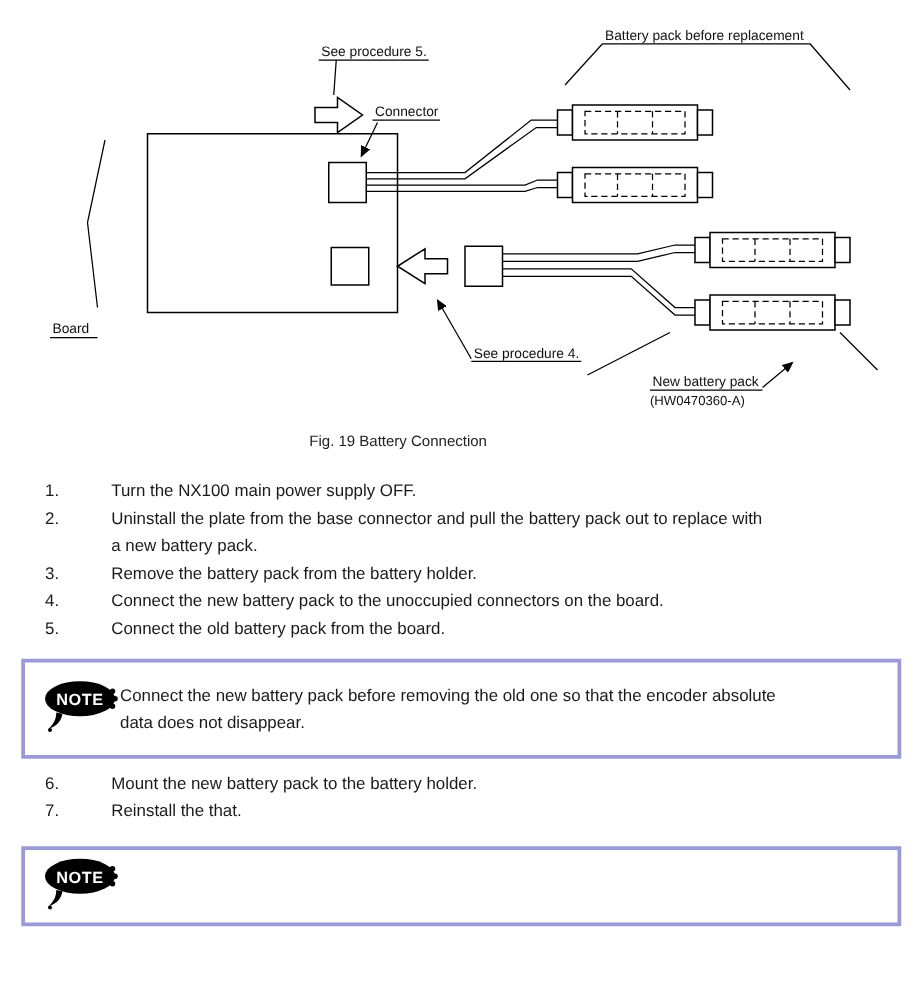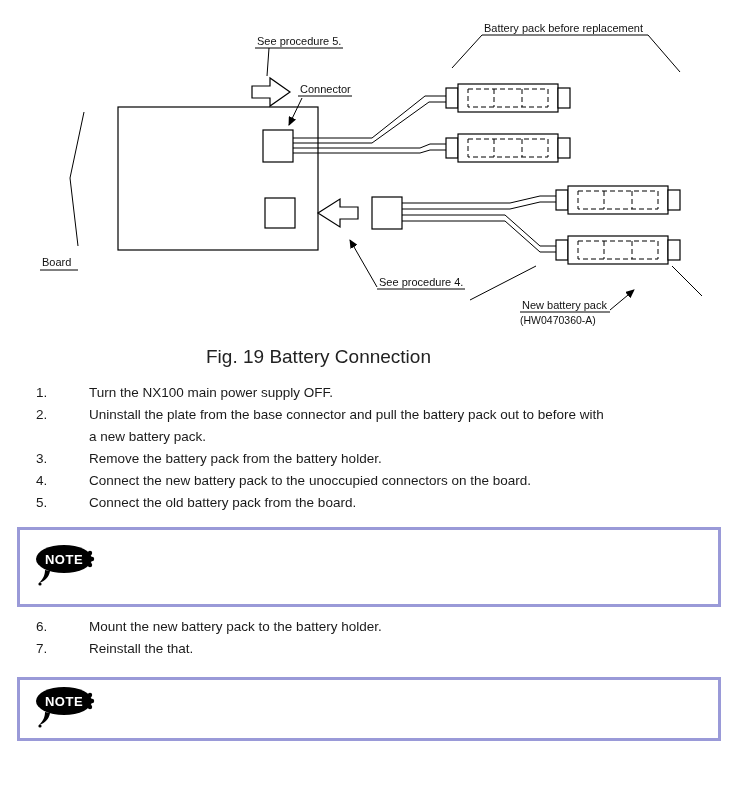--- a/index.html
+++ b/index.html
@@ -15,21 +15,21 @@
   .box    { fill:#ffffff; stroke:#000; stroke-width:1.2; }
   .hollow { fill:#ffffff; stroke:#000; stroke-width:1.2; }
   .w      { fill:none; stroke:#000; stroke-width:1; }
   .thin   { fill:none; stroke:#000; stroke-width:1; }
   .dash   { fill:none; stroke:#000; stroke-width:1; stroke-dasharray:5 3; }
   .lbl    { font:11px "Liberation Sans", sans-serif; fill:#111; }
   .lbl-sm { font:10.5px "Liberation Sans", sans-serif; fill:#111; }
 
   .caption {
     position:absolute; top:346px; left:0; width:637px;
-    text-align:center; font-size:19px; color:#222;
+    text-align:center; font-size:12px; color:#222;
   }
 
   .steps { position:absolute; left:36px; width:684px; font-size:13.5px; line-height:22px; }
   .steps-1 { top:382px; }
   .steps-2 { top:616px; }
   .step { display:flex; }
   .step-num { flex:0 0 32px; }
   .step-text { flex:1; white-space:pre-wrap;margin-left:21px; }
 
   .note-box {
@@ -150,21 +150,21 @@
 
 <div class="caption">Fig. 19  Battery Connection</div>
 
 <div class="steps steps-1">
   <div class="step">
     <span class="step-num">1.</span>
     <span class="step-text">Turn the NX100 main power supply OFF.</span>
   </div>
   <div class="step">
     <span class="step-num">2.</span>
-    <span class="step-text">Uninstall the plate from the base connector and pull the battery pack out to before with
+    <span class="step-text">Uninstall the plate from the base connector and pull the battery pack out to replace with
 a new battery pack.</span>
   </div>
   <div class="step">
     <span class="step-num">3.</span>
     <span class="step-text">Remove the battery pack from the battery holder.</span>
   </div>
   <div class="step">
     <span class="step-num">4.</span>
     <span class="step-text">Connect the new battery pack to the unoccupied connectors on the board.</span>
   </div>
@@ -179,20 +179,22 @@
     <svg width="62" height="42" viewBox="0 0 62 42">
       <ellipse cx="30" cy="15" rx="28" ry="14" class="badge-bg"></ellipse>
       <circle cx="56" cy="9" r="2.2" class="badge-bg"></circle>
       <circle cx="58" cy="15" r="2.2" class="badge-bg"></circle>
       <circle cx="56" cy="21" r="2.2" class="badge-bg"></circle>
       <path d="M16,27 C15,33 11,37 5,39 C10,34 11,30 11,26 Z" class="badge-bg"></path>
       <circle cx="6" cy="40" r="1.6" class="badge-bg"></circle>
       <text x="30" y="20" class="badge-text">NOTE</text>
     </svg>
   </div>
+  <div class="note-text">Connect the new battery pack before removing the old one so that the encoder absolute
+data does not disappear.</div>
 </div>
 
 <div class="steps steps-2">
   <div class="step">
     <span class="step-num">6.</span>
     <span class="step-text">Mount the new battery pack to the battery holder.</span>
   </div>
   <div class="step">
     <span class="step-num">7.</span>
     <span class="step-text">Reinstall the that.</span>

